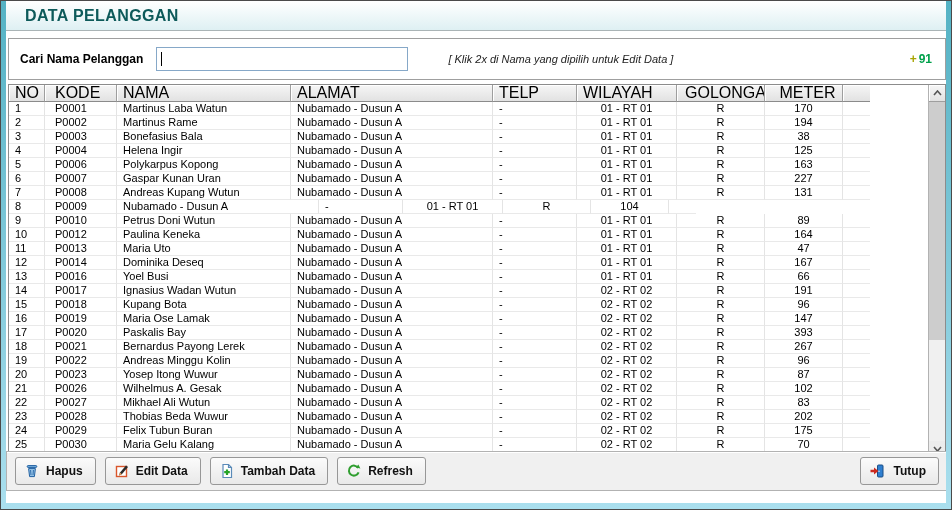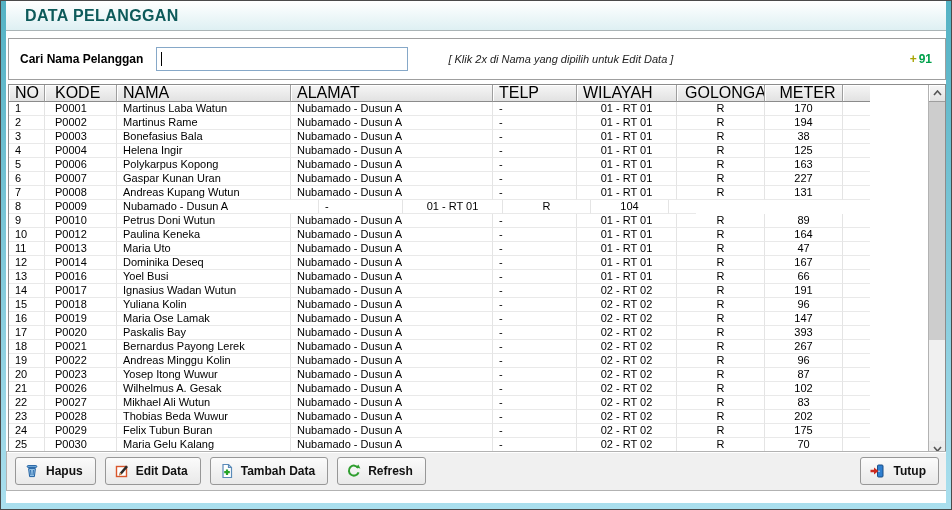--- a/index.html
+++ b/index.html
@@ -250,21 +250,21 @@
     <div class="td c-alamat">Nubamado - Dusun A</div>
     <div class="td c-telp">-</div>
     <div class="td c-wilayah center">02 - RT 02</div>
     <div class="td c-gol center">R</div>
     <div class="td c-meter center">191</div>
     <div class="td c-blank"></div>
   </div>
             <div class="trow">
     <div class="td c-no">15</div>
     <div class="td c-kode">P0018</div>
-    <div class="td c-nama">Yuliana Kolin</div>
+    <div class="td c-nama">Kupang Bota</div>
     <div class="td c-alamat">Nubamado - Dusun A</div>
     <div class="td c-telp">-</div>
     <div class="td c-wilayah center">02 - RT 02</div>
     <div class="td c-gol center">R</div>
     <div class="td c-meter center">96</div>
     <div class="td c-blank"></div>
   </div>
             <div class="trow">
     <div class="td c-no">16</div>
     <div class="td c-kode">P0019</div>

